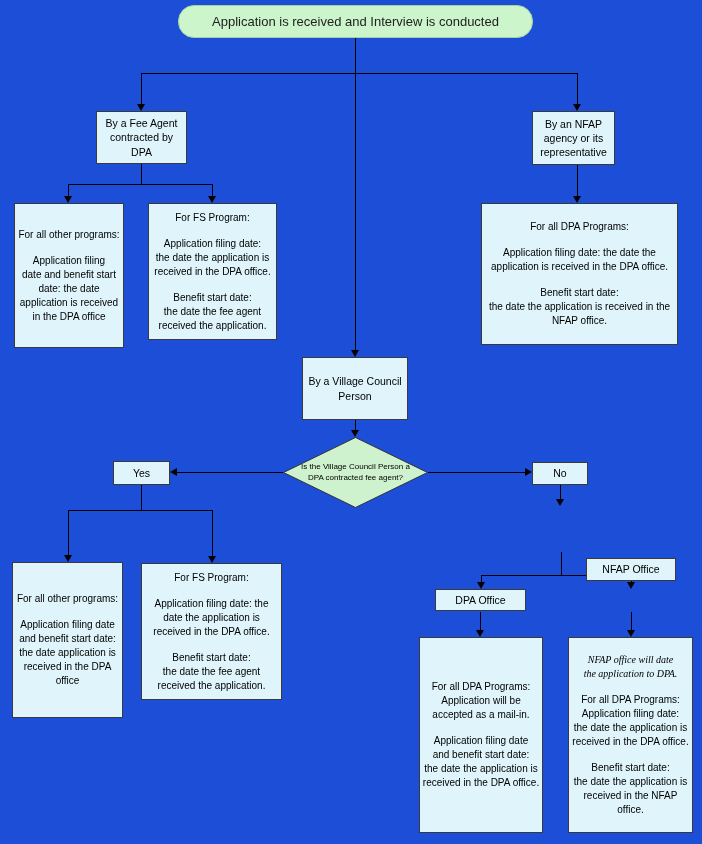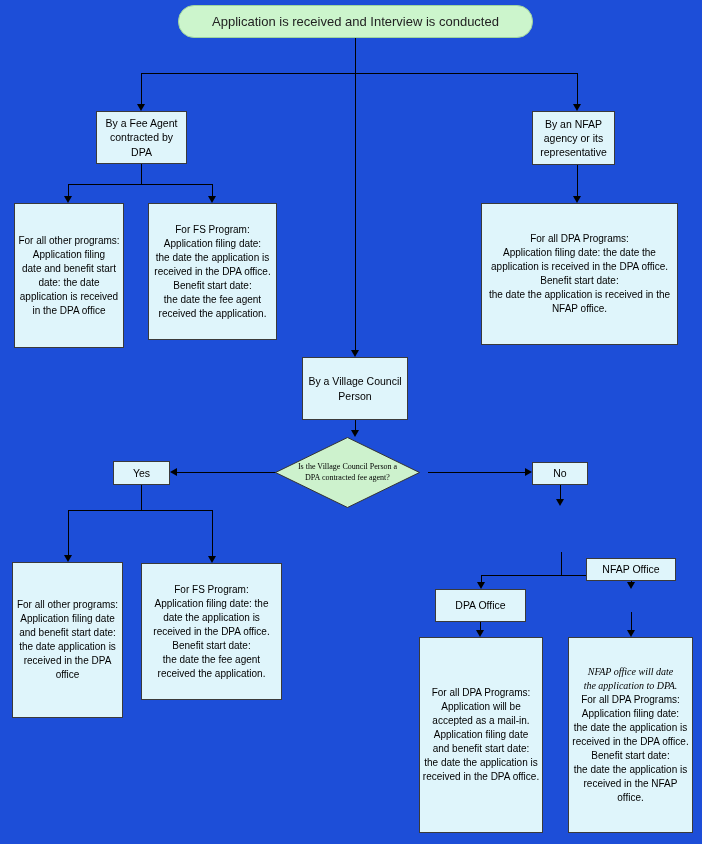--- a/index.html
+++ b/index.html
@@ -8,21 +8,21 @@
 
   
   .node{position:absolute;box-sizing:border-box;display:flex;flex-direction:column;
         align-items:center;justify-content:center;text-align:center;}
   .terminal{background:#ccf5cc;border:1px solid #9fd49f;border-radius:16px;
             font-size:13px;color:#222;}
   .process{background:#dff5fb;border:1px solid #3a3a3a;font-size:10px;line-height:1.4;
            padding:2px;}
   .process.small{font-size:10.5px;line-height:1.35;}
   .process p{margin:0;white-space:pre-line;}
-  .process p + p{}
+  .process p + p{margin-top:12px;}
   .label{white-space:pre-line;}
   .italic-note{font-style:italic;font-family:"Liberation Serif", serif;}
 
   
   .diamond{position:absolute;}
   .diamond svg{position:absolute;left:0;top:0;width:100%;height:100%;display:block;}
   .diamond .dlabel{position:absolute;inset:0;display:flex;align-items:center;
         justify-content:center;text-align:center;font-size:8px;line-height:1.3;
         white-space:pre-line;}
 
@@ -131,38 +131,38 @@
     <p>Benefit start date:
 the date the application is received in the
 NFAP office.</p>
   </div>
 
   <div class="node process small" style="left:302px;top:357px;width:106px;height:63px;">
     <span class="label">By a Village Council
 Person</span>
   </div>
 
-  <div class="diamond" style="left:275px;top:437px;width:145px;height:71px;font-family:Liberation Serif, serif;">
+  <div class="diamond" style="left:283px;top:437px;width:145px;height:71px;">
     <svg viewBox="0 0 145 71" preserveAspectRatio="none">
       <polygon points="72.5,0.5 144.5,35.5 72.5,70.5 0.5,35.5" fill="#cdf2cd" stroke="#333" stroke-width="1"></polygon>
     </svg>
     <div class="dlabel">Is the Village Council Person a
 DPA contracted fee agent?</div>
   </div>
 
   <div class="node process small" style="left:113px;top:461px;width:57px;height:24px;">
     <span class="label">Yes</span>
   </div>
 
   <div class="node process small" style="left:532px;top:462px;width:56px;height:23px;">
     <span class="label">No</span>
   </div>
 
 
-  <div class="node process small" style="left:435px;top:589px;width:91px;height:33px;text-align:center;">
+  <div class="node process small" style="left:435px;top:589px;width:91px;height:22px;text-align:center;">
     <span class="label">DPA Office</span>
   </div>
 
   <div class="node process small" style="left:586px;top:558px;width:90px;height:23px;">
     <span class="label">NFAP Office</span>
   </div>
 
   <div class="node process" style="left:12px;top:562px;width:111px;height:156px;">
     <p>For all other programs:</p>
     <p>Application filing date

